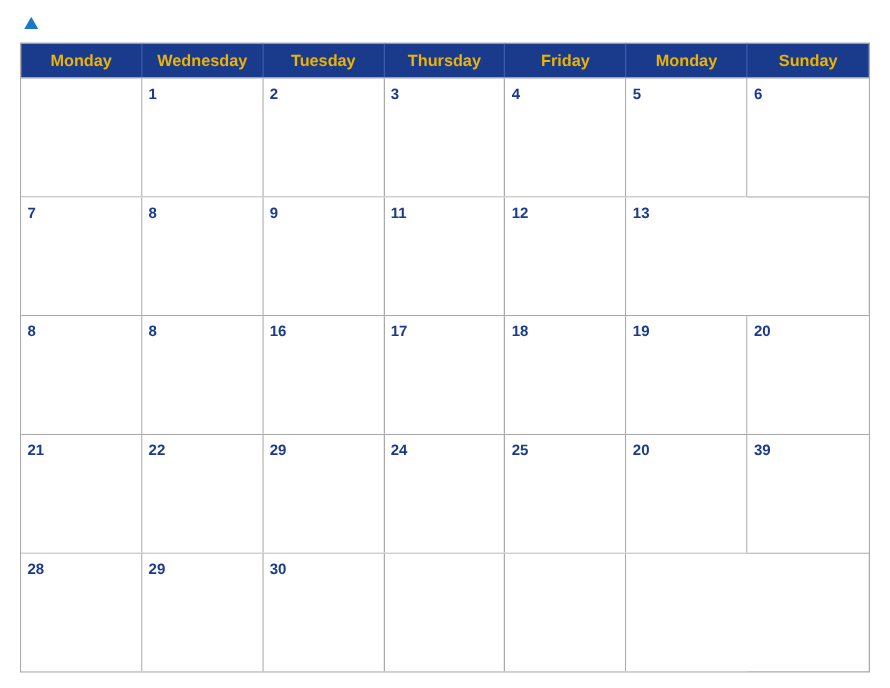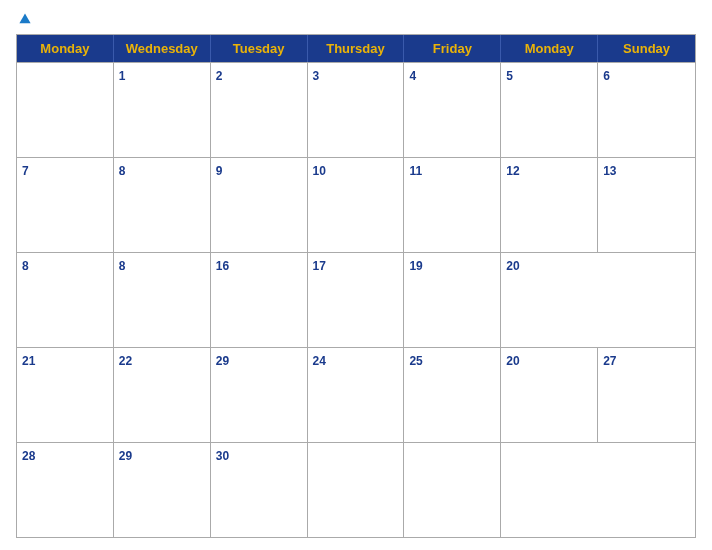--- a/index.html
+++ b/index.html
@@ -155,41 +155,41 @@
           <div class="cal-cell"><span class="day-num">2</span></div>
           <div class="cal-cell"><span class="day-num">3</span></div>
           <div class="cal-cell"><span class="day-num">4</span></div>
           <div class="cal-cell"><span class="day-num">5</span></div>
           <div class="cal-cell"><span class="day-num">6</span></div>
         </div>
         <div class="cal-week">
           <div class="cal-cell"><span class="day-num">7</span></div>
           <div class="cal-cell"><span class="day-num">8</span></div>
           <div class="cal-cell"><span class="day-num">9</span></div>
-          <div class="cal-cell"><span class="day-num">10</span></div>
           <div class="cal-cell"><span class="day-num">11</span></div>
           <div class="cal-cell"><span class="day-num">12</span></div>
           <div class="cal-cell"><span class="day-num">13</span></div>
         </div>
         <div class="cal-week">
           <div class="cal-cell"><span class="day-num">8</span></div>
           <div class="cal-cell"><span class="day-num">8</span></div>
           <div class="cal-cell"><span class="day-num">16</span></div>
           <div class="cal-cell"><span class="day-num">17</span></div>
+          <div class="cal-cell"><span class="day-num">18</span></div>
           <div class="cal-cell"><span class="day-num">19</span></div>
           <div class="cal-cell"><span class="day-num">20</span></div>
         </div>
         <div class="cal-week">
           <div class="cal-cell"><span class="day-num">21</span></div>
           <div class="cal-cell"><span class="day-num">22</span></div>
           <div class="cal-cell"><span class="day-num">29</span></div>
           <div class="cal-cell"><span class="day-num">24</span></div>
           <div class="cal-cell"><span class="day-num">25</span></div>
           <div class="cal-cell"><span class="day-num">20</span></div>
-          <div class="cal-cell"><span class="day-num">27</span></div>
+          <div class="cal-cell"><span class="day-num">39</span></div>
         </div>
         <div class="cal-week">
           <div class="cal-cell"><span class="day-num">28</span></div>
           <div class="cal-cell"><span class="day-num">29</span></div>
           <div class="cal-cell"><span class="day-num">30</span></div>
           <div class="cal-cell empty"></div>
           <div class="cal-cell empty"></div>
           <div class="cal-cell empty"></div>
         </div>
       </div>

